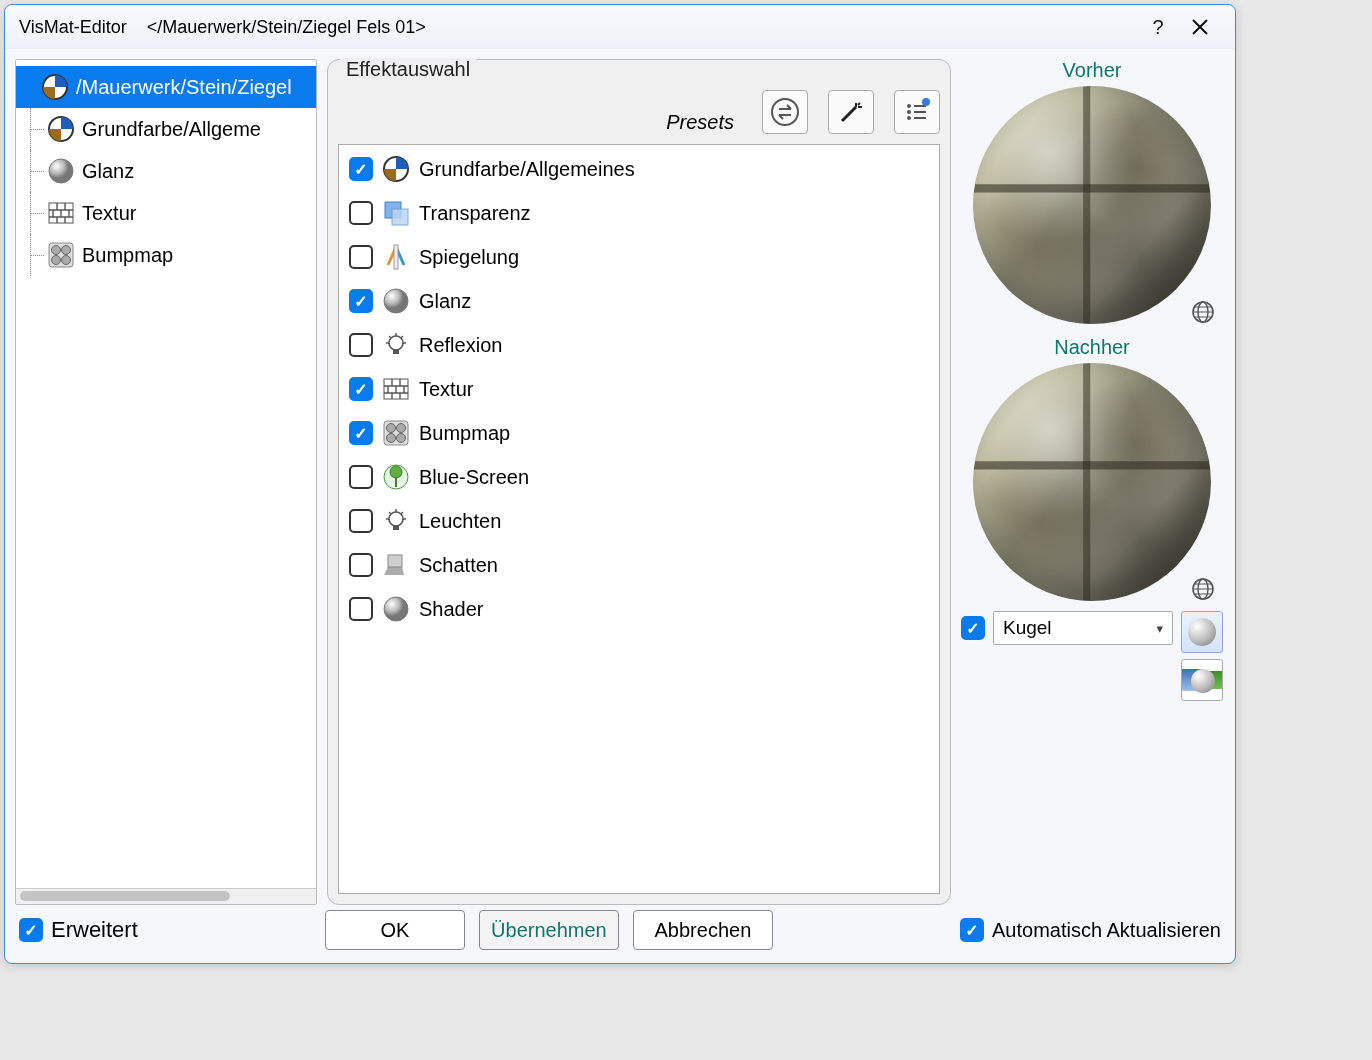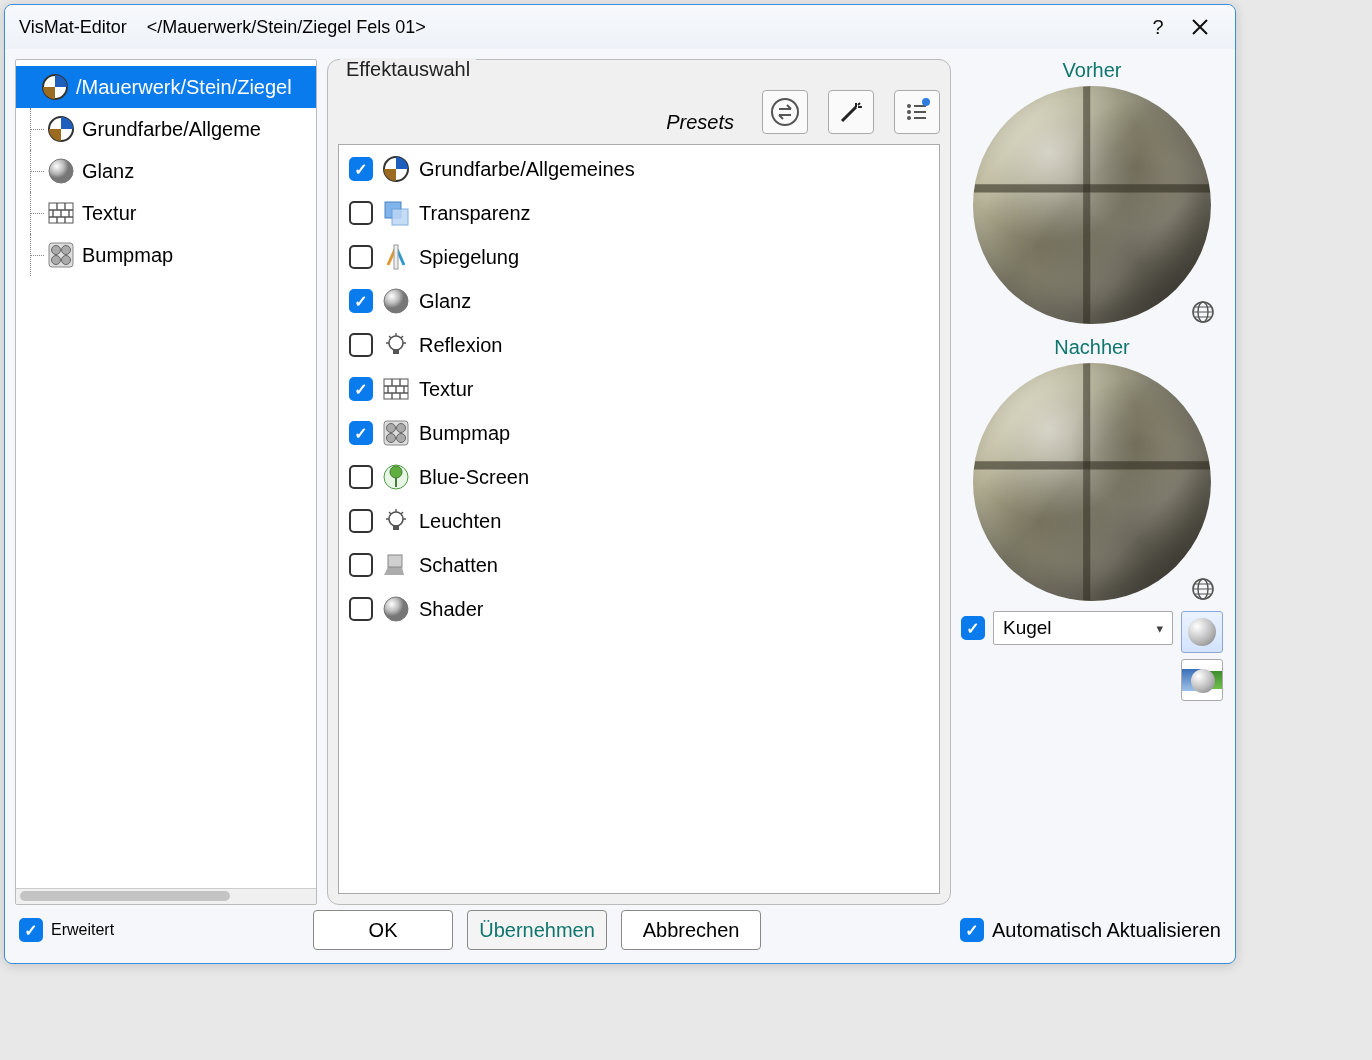--- a/index.html
+++ b/index.html
@@ -576,21 +576,21 @@
           </div>
         </div>
       </div>
     </div>
 
   </div>
 
   <div class="footer">
     <div class="left-group">
       <div id="adv-chk" class="chk checked"></div>
-      <span style="font-size:16px">Erweitert</span>
+      <span style="font-size:22px">Erweitert</span>
     </div>
     <div class="center-group">
       <div class="btn">OK</div>
       <div class="btn disabled">Übernehmen</div>
       <div class="btn">Abbrechen</div>
     </div>
     <div class="right-group">
       <div id="auto-chk" class="chk checked"></div>
       <span style="font-size:20px">Automatisch Aktualisieren</span>
     </div>

